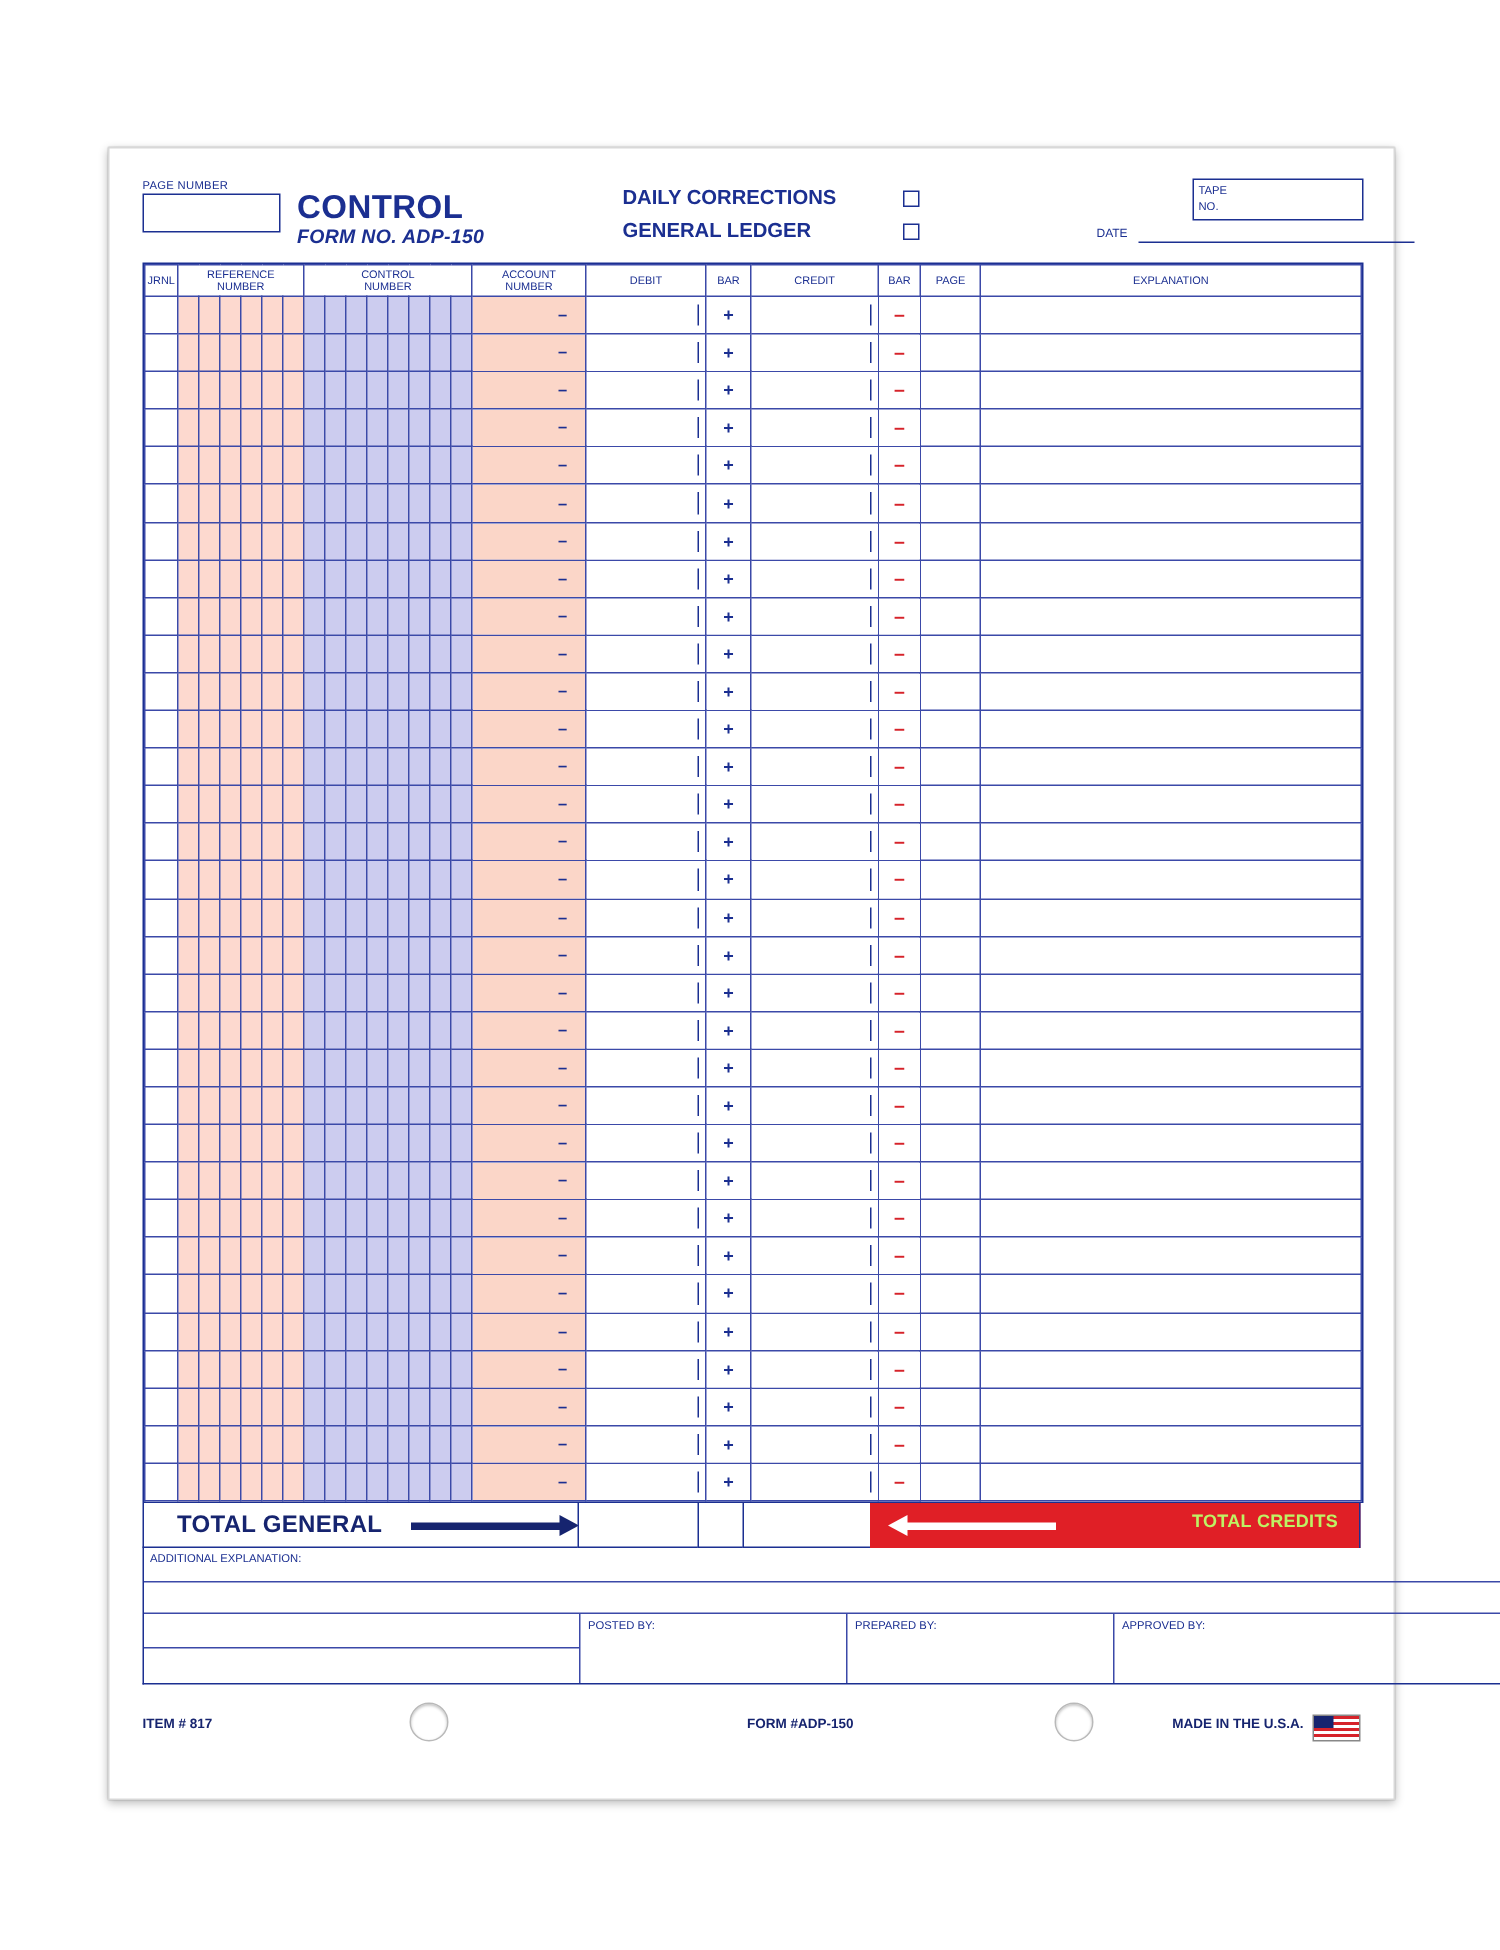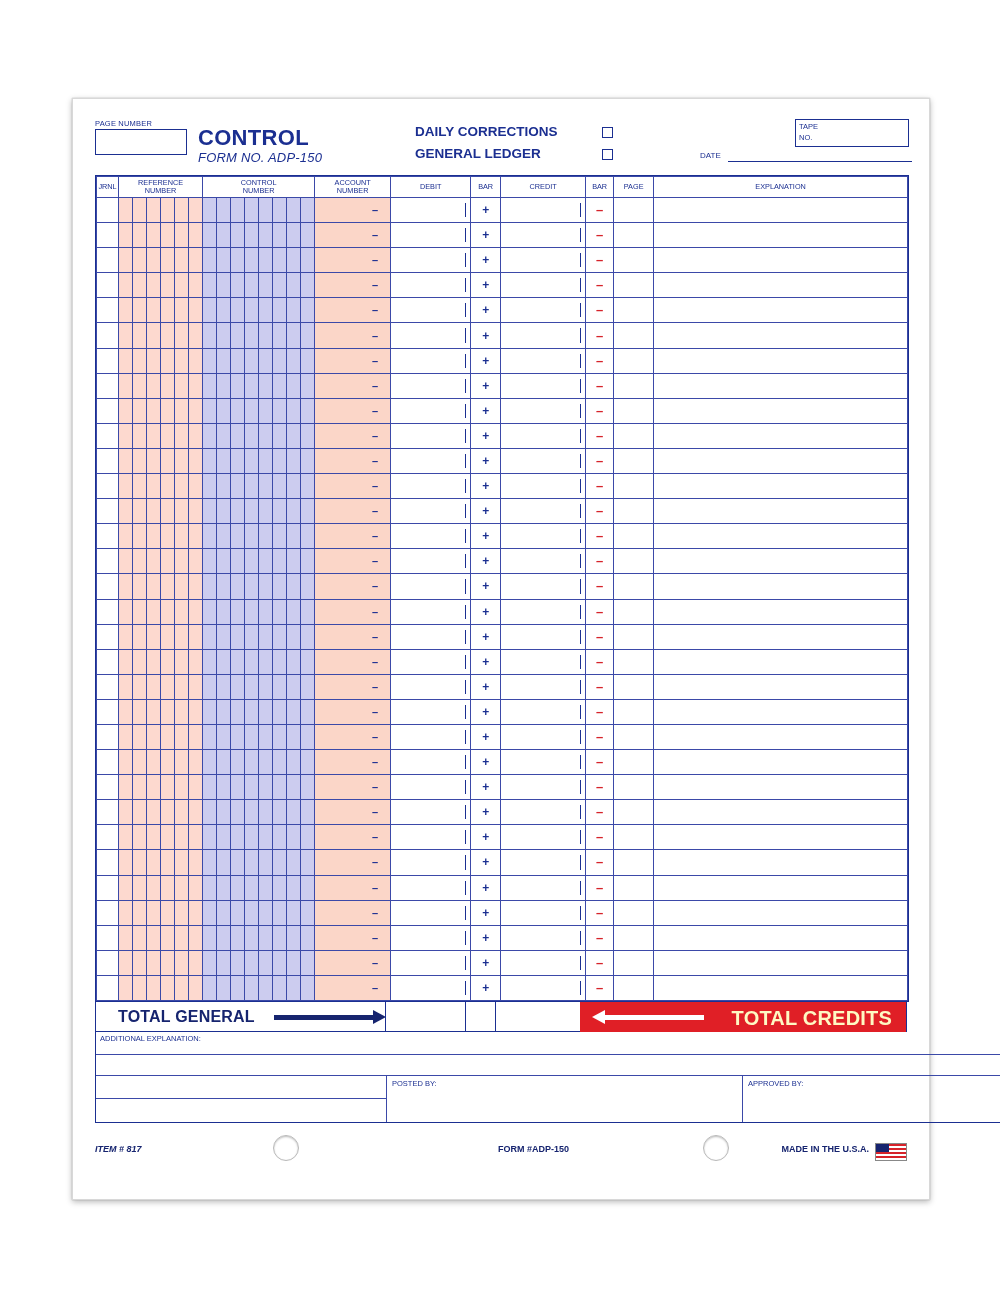--- a/index.html
+++ b/index.html
@@ -14,31 +14,31 @@
   }
 
   
   .hdr{position:absolute;left:22px;top:20px;width:812px;height:54px;}
 
   .page-number-box{position:absolute;left:0;top:0;width:92px;}
   .page-number-label{font-size:7.5px;letter-spacing:.2px;color:#1b2f91;margin-bottom:1px;}
   .page-number-field{height:24px;border:1px solid #1b2f91;border-top:1px solid #1b2f91;}
 
   .voucher-title{position:absolute;left:103px;top:6px;font-size:22px;font-weight:bold;color:#1b2f91;letter-spacing:.3px;}
-  .form-no{position:absolute;left:103px;top:31px;font-size:13px;font-weight:normal;font-style:italic;color:#1b2f91;letter-spacing:.2px;}
+  .form-no{position:absolute;left:103px;top:31px;font-size:13px;font-weight:bold;font-style:italic;color:#1b2f91;letter-spacing:.2px;}
 
   .dc-line{position:absolute;left:320px;top:5px;font-size:13.5px;font-weight:bold;color:#1b2f91;}
   .gl-line{position:absolute;left:320px;top:27px;font-size:13.5px;font-weight:bold;color:#1b2f91;}
   .chk{position:absolute;width:9px;height:9px;border:1px solid #1b2f91;}
   .chk.c1{left:507px;top:8px;}
   .chk.c2{left:507px;top:30px;}
 
   .tape-box{position:absolute;left:700px;top:0px;width:112px;height:26px;border:1px solid #1b2f91;}
   .tape-box span{display:block;font-size:7.5px;color:#1b2f91;line-height:9px;padding:2px 0 0 3px;}
-  .date-line{position:absolute;left:605px;top:32px;width:212px;font-size:8px;color:#1b2f91;}
+  .date-line{position:absolute;left:636px;top:32px;width:212px;font-size:8px;color:#1b2f91;}
   .date-line .rule{position:absolute;left:28px;top:10px;width:184px;border-bottom:1px solid #1b2f91;}
 
   
   .tbl{position:absolute;left:22px;top:76px;width:812px;border:1.6px solid #1b2f91;border-collapse:collapse;}
   table.grid{border-collapse:collapse;width:812px;table-layout:fixed;}
   table.grid td,table.grid th{border:.8px solid #3b49a8;padding:0;}
 
   .colhead td{height:20px;text-align:center;vertical-align:middle;color:#1b2f91;font-size:7.3px;line-height:8px;font-weight:normal;}
 
   .row td{height:24.1px;}
@@ -61,41 +61,41 @@
   
   .totals{position:absolute;left:22px;width:812px;height:30px;}
   .totals .left{position:absolute;left:0;top:0;width:290px;height:30px;border-left:1.6px solid #1b2f91;border-bottom:1.6px solid #1b2f91;box-sizing:border-box;}
   .td-text{position:absolute;left:22px;top:6px;font-size:16px;font-weight:bold;color:#16246f;letter-spacing:.2px;}
   .arrow-r{position:absolute;left:178px;top:13px;width:100px;height:5px;background:#16246f;}
   .arrow-r:after{content:"";position:absolute;right:-12px;top:-5px;border-top:7.5px solid transparent;border-bottom:7.5px solid transparent;border-left:13px solid #16246f;}
   .totals .mid1{position:absolute;left:290px;top:0;width:80px;height:30px;border-left:.8px solid #1b2f91;border-bottom:1.6px solid #1b2f91;box-sizing:border-box;}
   .totals .mid2{position:absolute;left:370px;top:0;width:30px;height:30px;border-left:.8px solid #1b2f91;border-bottom:1.6px solid #1b2f91;box-sizing:border-box;}
   .totals .mid3{position:absolute;left:400px;top:0;width:85px;height:30px;border-left:.8px solid #1b2f91;border-bottom:1.6px solid #1b2f91;box-sizing:border-box;}
   .totals .redband{position:absolute;left:485px;top:0;width:327px;height:30px;background:#e01f26;border-right:1.6px solid #1b2f91;box-sizing:border-box;}
-  .tc-text{position:absolute;right:14px;top:5px;font-size:20px;font-weight:bold;color:#fef9c3;letter-spacing:.2px;}
+  .tc-text{position:absolute;right:14px;top:5px;font-size:12px;font-weight:bold;color:#bef264;letter-spacing:.2px;}
   .arrow-l{position:absolute;left:24px;top:13px;width:100px;height:5px;background:#ffffff;}
   .arrow-l:before{content:"";position:absolute;left:-12px;top:-5px;border-top:7.5px solid transparent;border-bottom:7.5px solid transparent;border-right:13px solid #ffffff;}
 
   
   .addl{position:absolute;left:22px;width:916px;border:1.6px solid #1b2f91;border-top:none;box-sizing:border-box;}
   .addl .lbl{font-size:7.5px;color:#1b2f91;padding:2px 0 0 4px;}
   .addl .r1{height:22px;border-bottom:.8px solid #3b49a8;}
   .addl .r2{height:20px;border-bottom:.8px solid #3b49a8;}
   .sign{position:relative;height:46px;}
   .sign .seg{position:absolute;top:0;height:46px;box-sizing:border-box;}
   .sign .seg .t{font-size:7.5px;color:#1b2f91;padding:3px 0 0 5px;}
   .sign .s1{left:0;width:290px;}
   .sign .s2{left:290px;width:178px;border-left:.8px solid #3b49a8;}
   .sign .s3{left:468px;width:178px;border-left:.8px solid #3b49a8;}
   .sign .s4{left:646px;width:166px;border-left:.8px solid #3b49a8;}
   .sign .subline{position:absolute;left:0;top:22px;width:290px;border-bottom:.8px solid #3b49a8;}
 
   
   .foot{position:absolute;left:22px;top:1052px;width:812px;height:30px;}
-  .foot .item{position:absolute;left:0;top:7px;font-size:9px;font-weight:bold;color:#16246f;font-style:italic;}
+  .foot .item{position:absolute;left:0;top:7px;font-size:9px;font-weight:bold;color:#16246f;}
   .foot .formno{position:absolute;left:355px;top:7px;font-size:9px;font-weight:bold;color:#16246f;padding-left:48px;}
   .foot .made{position:absolute;right:38px;top:7px;font-size:9px;font-weight:bold;color:#16246f;text-align:right;}
   .flag{position:absolute;right:0;top:6px;width:30px;height:16px;background:#ffffff;border:.5px solid #888;overflow:hidden;}
   .flag .stripes{position:absolute;left:0;top:0;width:30px;height:16px;
      background:repeating-linear-gradient(to bottom,#d6232a 0 2px,#ffffff 2px 4px);}
   .flag .canton{position:absolute;left:0;top:0;width:13px;height:8px;background:#16246f;}
 
   .hole{position:absolute;width:24px;height:24px;border-radius:50%;background:#ffffff;border:1.2px solid #b9b9b9;box-shadow:inset 0 1px 2px rgba(0,0,0,.25);}
   .hole.h1{left:200px;top:1050px;}
   .hole.h2{left:630px;top:1050px;}
@@ -1162,20 +1162,23 @@
         <div class="lbl">ADDITIONAL EXPLANATION:</div>
       </div>
       <div class="r2"></div>
       <div class="sign">
         <div class="seg s1">
           <div class="subline"></div>
         </div>
         <div class="seg s2">
           <div class="t">POSTED BY:</div>
         </div>
+        <div class="seg s3">
+          <div class="t">PREPARED BY:</div>
+        </div>
         <div class="seg s4">
           <div class="t">APPROVED BY:</div>
         </div>
       </div>
     </div>
 
     <div class="hole h1" style="top: 1036px;"></div>
     <div class="hole h2" style="top: 1036px;"></div>
 
     <div class="foot" style="top: 1038px;">

